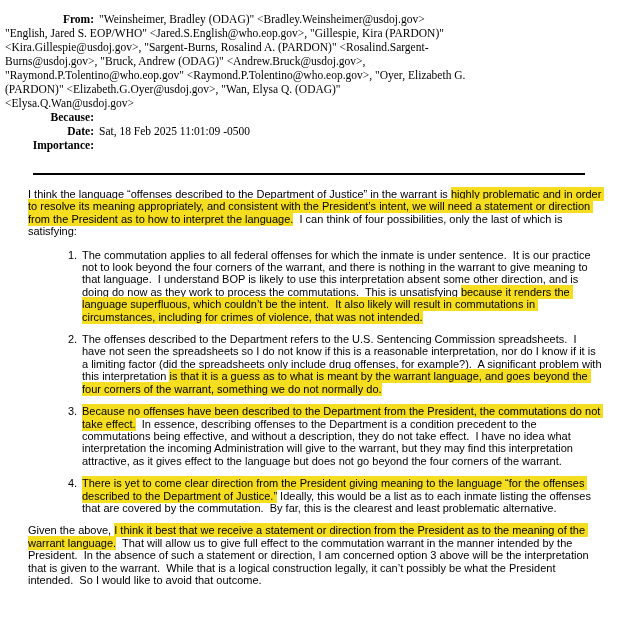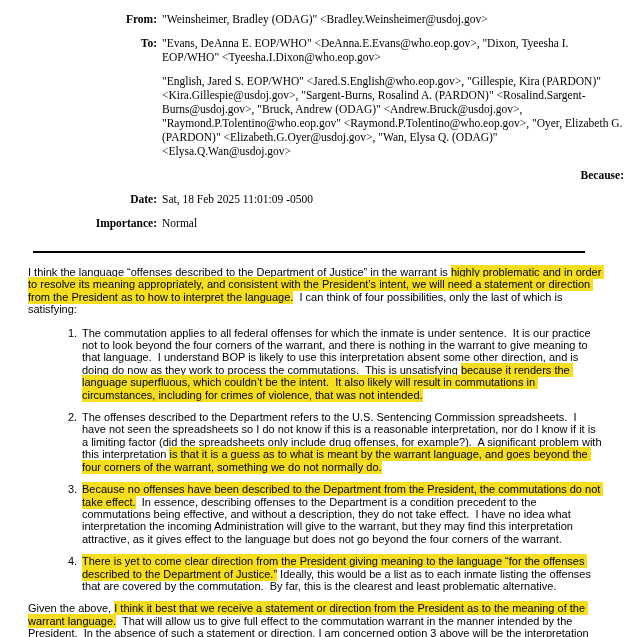--- a/index.html
+++ b/index.html
@@ -12,26 +12,25 @@
     width: 624px;
     height: 637px;
     background: #ffffff;
     overflow: hidden;
   }
   
   .email-header {
     padding-top: 12px;
     display: flex;
     flex-direction: column;
-    row-gap: 10px;
+    row-gap: 0;
     font-family: "Liberation Serif", serif;
     font-size: 11.5px;
     line-height: 14px;
     color: #000000;
-    align-items: flex-end;
   }
   .hrow { display: flex; }
   .hlabel {
     width: 94px;
     flex: 0 0 94px;
     text-align: right;
     font-weight: bold;
     white-space: nowrap;
   }
   .hvalue {
@@ -86,36 +85,31 @@
 <body>
 
 <div class="page">
 
   <div class="email-header">
     <div class="hrow">
       <div class="hlabel">From:</div>
       <div class="hvalue">"Weinsheimer, Bradley (ODAG)" &lt;Bradley.Weinsheimer@usdoj.gov&gt;</div>
     </div>
     <div class="hrow">
-      <div class="hlabel">To:</div>
-      <div class="hvalue">"Evans, DeAnna E. EOP/WHO" &lt;DeAnna.E.Evans@who.eop.gov&gt;, "Dixon, Tyeesha I. EOP/WHO" &lt;Tyeesha.I.Dixon@who.eop.gov&gt;</div>
-    </div>
-    <div class="hrow">
       <div class="hvalue">"English, Jared S. EOP/WHO" &lt;Jared.S.English@who.eop.gov&gt;, "Gillespie, Kira (PARDON)" &lt;Kira.Gillespie@usdoj.gov&gt;, "Sargent-Burns, Rosalind A. (PARDON)" &lt;Rosalind.Sargent-Burns@usdoj.gov&gt;, "Bruck, Andrew (ODAG)" &lt;Andrew.Bruck@usdoj.gov&gt;, "Raymond.P.Tolentino@who.eop.gov" &lt;Raymond.P.Tolentino@who.eop.gov&gt;, "Oyer, Elizabeth G. (PARDON)" &lt;Elizabeth.G.Oyer@usdoj.gov&gt;, "Wan, Elysa Q. (ODAG)" &lt;Elysa.Q.Wan@usdoj.gov&gt;</div>
     </div>
     <div class="hrow">
       <div class="hlabel">Because:</div>
     </div>
     <div class="hrow">
       <div class="hlabel">Date:</div>
       <div class="hvalue">Sat, 18 Feb 2025 11:01:09 -0500</div>
     </div>
     <div class="hrow">
       <div class="hlabel">Importance:</div>
-      <div class="hvalue">Normal</div>
     </div>
   </div>
 
   <div class="rule"></div>
 
   <div class="email-body">
     <p><span>I think the language “offenses described to the Department of Justice” in the warrant is </span><span class="hl">highly problematic and in order to resolve its meaning appropriately, and consistent with the President’s intent, we will need a statement or direction from the President as to how to interpret the language.</span><span>  I can think of four possibilities, only the last of which is satisfying:</span></p>
 
     <div class="numlist">
       <div class="li">

